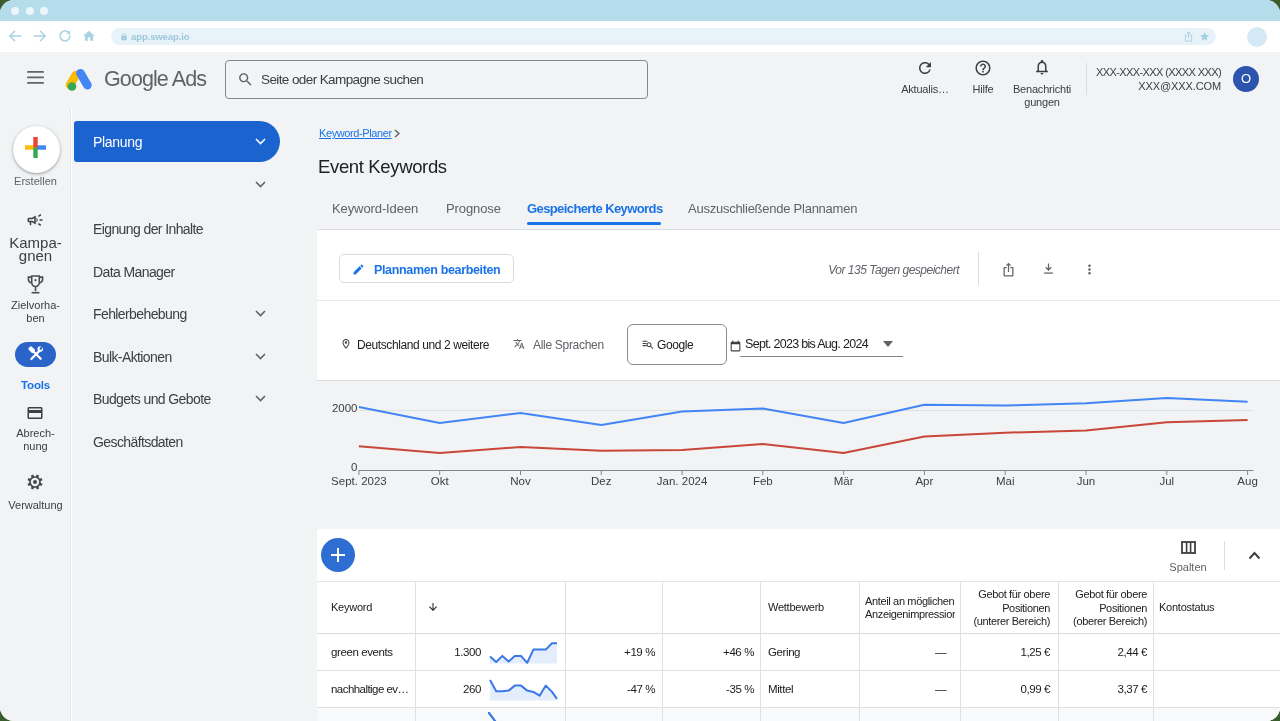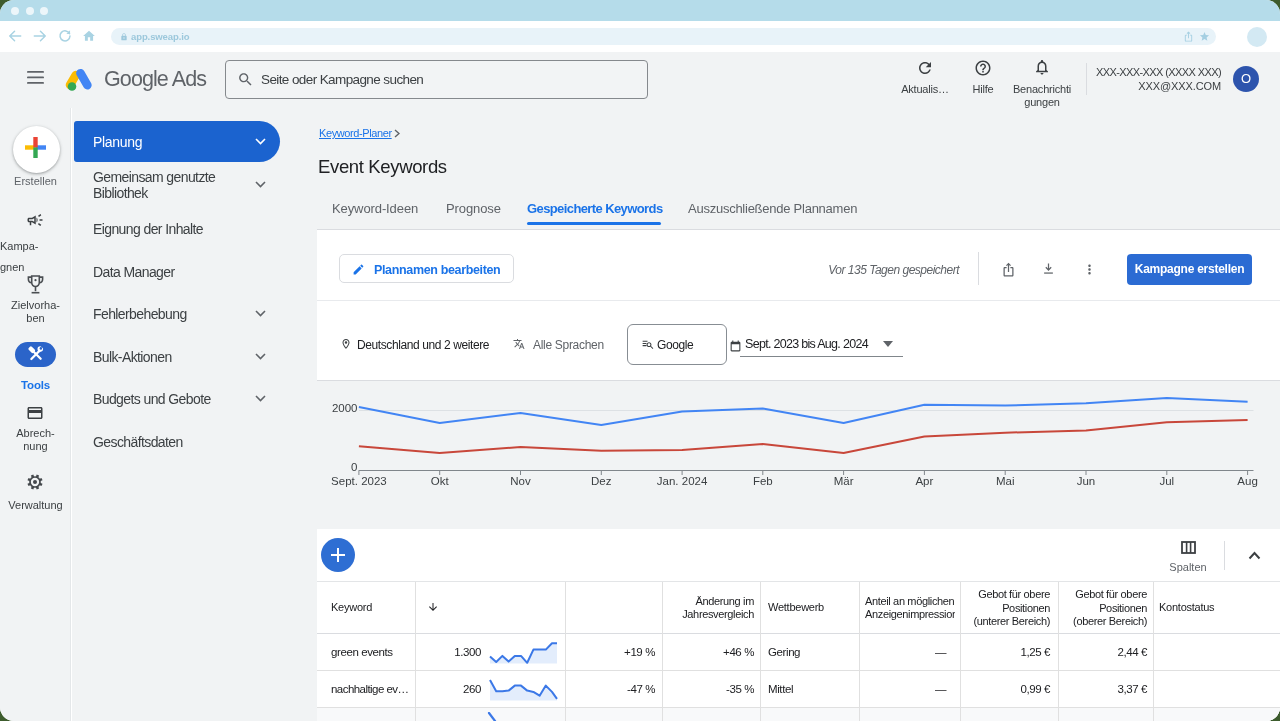--- a/index.html
+++ b/index.html
@@ -92,21 +92,21 @@
 <rect x="0" y="8.3" width="10.5" height="4.4" fill="#fbbc04"></rect>
 <rect x="10.5" y="8.3" width="10.5" height="4.4" fill="#4285f4"></rect>
 <rect x="8.3" y="0" width="4.4" height="10.5" fill="#ea4335"></rect>
 <rect x="8.3" y="10.5" width="4.4" height="10.5" fill="#34a853"></rect>
 </svg>
 <div class="a" style="left:0;top:175px;width:71px;text-align:center;font-size:11px;color:#5f6368">Erstellen</div>
 
 <svg class="a" style="left:26px;top:211px" width="18" height="18" viewBox="0 0 24 24" fill="#3c4043">
       <path d="M18 11v2h4v-2h-4zm-2 6.61c.96.71 2.21 1.65 3.2 2.39.4-.53.8-1.07 1.2-1.6-.99-.74-2.24-1.68-3.2-2.4-.4.54-.8 1.08-1.2 1.61zM20.4 5.6c-.4-.53-.8-1.07-1.2-1.6-.99.74-2.24 1.68-3.2 2.4.4.53.8 1.07 1.2 1.6.96-.72 2.21-1.65 3.2-2.4zM4 9c-1.1 0-2 .9-2 2v2c0 1.1.9 2 2 2h1v4h2v-4h1l5 3V6L8 9H4zm5.03 1.71L11 9.53v4.94l-1.97-1.18-.48-.29H4v-2h4.55l.48-.29zM15.5 12c0-1.33-.58-2.53-1.5-3.35v6.69c.92-.81 1.5-2.01 1.5-3.34z"></path>
     </svg>
-<div class="a" style="left:0;top:236px;width:71px;font-size:11px;line-height:21px;color:#3c4043">Kampa-<br>gnen</div>
+<div class="a" style="left:0;top:236px;width:71px;text-align:center;font-size:15px;line-height:13px;color:#3c4043">Kampa-<br>gnen</div>
 <svg class="a" style="left:27px;top:274px" width="17" height="20" viewBox="0 0 17 20" fill="none" stroke="#4a4e52" stroke-width="1.6">
 <path d="M4.7 2 h7.6 v6.6 a3.8 3.9 0 0 1-7.6 0 z"></path>
 <path d="M4.7 3.1 H1.4 v2.1 a3.4 3.4 0 0 0 3.3 3.4"></path>
 <path d="M12.3 3.1 h3.3 v2.1 a3.4 3.4 0 0 1-3.3 3.4"></path>
 <line x1="8.5" y1="12.9" x2="8.5" y2="17.2"></line>
 <line x1="4.6" y1="18.7" x2="12.4" y2="18.7"></line>
 <circle cx="8.5" cy="6.2" r="1.1" fill="#4a4e52" stroke="none"></circle>
 </svg>
 <div class="a" style="left:0;top:299px;width:71px;text-align:center;font-size:11px;line-height:12.5px;color:#3c4043">Zielvorha-<br>ben</div>
 <div class="a" style="left:15px;top:342px;width:41px;height:25px;border-radius:12.5px;background:#2b64c9"></div>
@@ -137,21 +137,20 @@
         <line x1="7.09" y1="4.38" x2="6.09" y2="1.98"></line>
         <line x1="10.91" y1="4.38" x2="11.91" y2="1.98"></line>
         <line x1="13.62" y1="7.09" x2="16.02" y2="6.09"></line>
       </g>
     </svg>
 <div class="a" style="left:0;top:499px;width:71px;text-align:center;font-size:11px;color:#3c4043">Verwaltung</div>
 
 <div class="a" style="left:72px;top:108px;width:245px;height:613px;background:#f1f3f4"></div>
 <div class="a" style="left:74px;top:121px;width:206px;height:41px;background:#1b63cf;border-radius:3px 21px 21px 3px"></div>
 <div class="a" style="left:93px;top:134px;font-size:14px;color:#fff;letter-spacing:-.3px">Planung</div>
-<div class="a" style="left:93px;top:169px;font-size:14px;line-height:16px;color:#3c4043;letter-spacing:-.6px">Gemeinsam genutzte<br>Bibliothek</div>
 <div class="a" style="left:93px;top:221px;font-size:14px;color:#3c4043;letter-spacing:-.6px">Eignung der Inhalte</div>
 <div class="a" style="left:93px;top:264px;font-size:14px;color:#3c4043;letter-spacing:-.6px">Data Manager</div>
 <div class="a" style="left:93px;top:306px;font-size:14px;color:#3c4043;letter-spacing:-.6px">Fehlerbehebung</div>
 <div class="a" style="left:93px;top:349px;font-size:14px;color:#3c4043;letter-spacing:-.6px">Bulk-Aktionen</div>
 <div class="a" style="left:93px;top:391px;font-size:14px;color:#3c4043;letter-spacing:-.6px">Budgets und Gebote</div>
 <div class="a" style="left:93px;top:434px;font-size:14px;color:#3c4043;letter-spacing:-.6px">Geschäftsdaten</div>
 <svg class="a" style="left:255px;top:138px" width="11" height="7" viewBox="0 0 11 7">
       <polyline points="1,1 5.5,5.5 10,1" fill="none" stroke="#fff" stroke-width="1.6"></polyline>
     </svg>
 <svg class="a" style="left:255px;top:181px" width="11" height="7" viewBox="0 0 11 7">
@@ -194,21 +193,20 @@
 <svg class="a" style="left:1001px;top:262px" width="15" height="15" viewBox="0 0 24 24" fill="#5f6368">
       <path d="M16 5l-1.42 1.42-1.59-1.59V16h-1.98V4.83L9.42 6.42 8 5l4-4 4 4zm4 5v11c0 1.1-.9 2-2 2H6c-1.11 0-2-.9-2-2V10c0-1.11.89-2 2-2h3v2H6v11h12V10h-3V8h3c1.1 0 2 .89 2 2z"></path>
     </svg>
 <svg class="a" style="left:1041px;top:261px" width="15" height="16" viewBox="0 0 24 24" fill="#5f6368">
       <path d="M13 3h-2v8.15L8.4 8.55 7 10l5 5 5-5-1.4-1.45L13 11.15V3z"></path>
       <rect x="5" y="17.5" width="14" height="2"></rect>
     </svg>
 <svg class="a" style="left:1082px;top:262px" width="15" height="15" viewBox="0 0 24 24" fill="#5f6368">
       <path d="M12 8c1.1 0 2-.9 2-2s-.9-2-2-2-2 .9-2 2 .9 2 2 2zm0 2c-1.1 0-2 .9-2 2s.9 2 2 2 2-.9 2-2-.9-2-2-2zm0 6c-1.1 0-2 .9-2 2s.9 2 2 2 2-.9 2-2-.9-2-2-2z"></path>
     </svg>
-<div class="a" style="left:1127px;top:254px;width:125px;height:31px;border-radius:4px;background:#2b6bd3;color:#fff;font-size:12px;font-weight:bold;text-align:center;line-height:31px;letter-spacing:-.25px">Kampagne erstellen</div>
 
 <svg class="a" style="left:340px;top:338px" width="12" height="12" viewBox="0 0 24 24" fill="#3c4043">
       <path d="M12 2C8.13 2 5 5.13 5 9c0 5.25 7 13 7 13s7-7.75 7-13c0-3.87-3.13-7-7-7zm0 16.88C10.32 16.67 7 12.28 7 9c0-2.76 2.24-5 5-5s5 2.24 5 5c0 3.28-3.32 7.67-5 9.88zM12 6.5A2.5 2.5 0 0 0 9.5 9 2.5 2.5 0 0 0 12 11.5 2.5 2.5 0 0 0 14.5 9 2.5 2.5 0 0 0 12 6.5z"></path>
     </svg>
 <div class="a" style="left:357px;top:338px;font-size:12px;color:#202124;letter-spacing:-.4px">Deutschland und 2 weitere</div>
 <svg class="a" style="left:513px;top:338px" width="12" height="12" viewBox="0 0 24 24" fill="#5f6368">
       <path d="M12.87 15.07l-2.54-2.51.03-.03c1.74-1.94 2.98-4.17 3.71-6.53H17V4h-7V2H8v2H1v1.99h11.17C11.5 7.92 10.44 9.75 9 11.35 8.07 10.32 7.3 9.19 6.69 8h-2c.73 1.63 1.73 3.17 2.98 4.56l-5.09 5.02L4 19l5-5 3.11 3.11.76-2.04zM18.5 10h-2L12 22h2l1.12-3h4.75L21 22h2l-4.5-12zm-2.62 7l1.62-4.33L19.12 17h-3.24z"></path>
     </svg>
 <div class="a" style="left:533px;top:338px;font-size:12px;color:#5f6368;letter-spacing:-.3px">Alle Sprachen</div>
 <div class="a" style="left:626.5px;top:324px;width:100px;height:41px;border:1px solid #878d93;border-radius:6px;background:#fff"></div>
@@ -292,21 +290,20 @@
 <div class="a" style="left:760px;top:582px;width:1px;height:139px;background:#e0e0e0"></div>
 <div class="a" style="left:859px;top:582px;width:1px;height:139px;background:#e0e0e0"></div>
 <div class="a" style="left:960px;top:582px;width:1px;height:139px;background:#e0e0e0"></div>
 <div class="a" style="left:1058px;top:582px;width:1px;height:139px;background:#e0e0e0"></div>
 <div class="a" style="left:1153px;top:582px;width:1px;height:139px;background:#e0e0e0"></div>
 
 <div class="a" style="left:331px;top:601px;font-size:11px;color:#202124;letter-spacing:-.25px">Keyword</div>
 <svg class="a" style="left:427px;top:601px" width="12" height="12" viewBox="0 0 24 24" fill="#202124">
       <path d="M20 12l-1.41-1.41L13 16.17V4h-2v12.17l-5.58-5.59L4 12l8 8 8-8z"></path>
     </svg>
-<div class="a" style="left:604px;top:595px;width:150px;text-align:right;font-size:11px;line-height:13px;color:#202124;letter-spacing:-.35px">Änderung im<br>Jahresvergleich</div>
 <div class="a" style="left:768px;top:601px;font-size:11px;color:#202124;letter-spacing:-.25px">Wettbewerb</div>
 <div class="a" style="left:865px;top:595px;width:90px;font-size:11px;line-height:13px;color:#202124;letter-spacing:-.35px;white-space:nowrap;overflow:hidden">Anteil an möglichen<br>Anzeigenimpressionen</div>
 <div class="a" style="left:960px;top:588px;width:90px;text-align:right;font-size:11px;line-height:13.5px;color:#202124;letter-spacing:-.35px">Gebot für obere<br>Positionen<br>(unterer Bereich)</div>
 <div class="a" style="left:1057px;top:588px;width:90px;text-align:right;font-size:11px;line-height:13.5px;color:#202124;letter-spacing:-.35px">Gebot für obere<br>Positionen<br>(oberer Bereich)</div>
 <div class="a" style="left:1159px;top:601px;font-size:11px;color:#202124;letter-spacing:-.25px">Kontostatus</div>
 
 <div class="a" style="left:331px;top:646px;font-size:11.5px;color:#202124;letter-spacing:-.4px">green events</div>
 <div class="a" style="left:381px;top:646px;width:100px;text-align:right;font-size:11.5px;color:#202124;letter-spacing:-.4px">1.300</div>
 <svg class="a" style="left:489px;top:639px" width="69" height="26" viewBox="0 0 69 26">
 <polygon fill="#e3edfc" points="1,17.5 7.2,23 13.4,16.9 19.6,22.6 25.8,16.9 32,16.9 38.2,23.8 44.4,10.6 50.6,10.6 56.8,10.6 63,4.3 68,4.3 68,24.5 1,24.5"></polygon>

